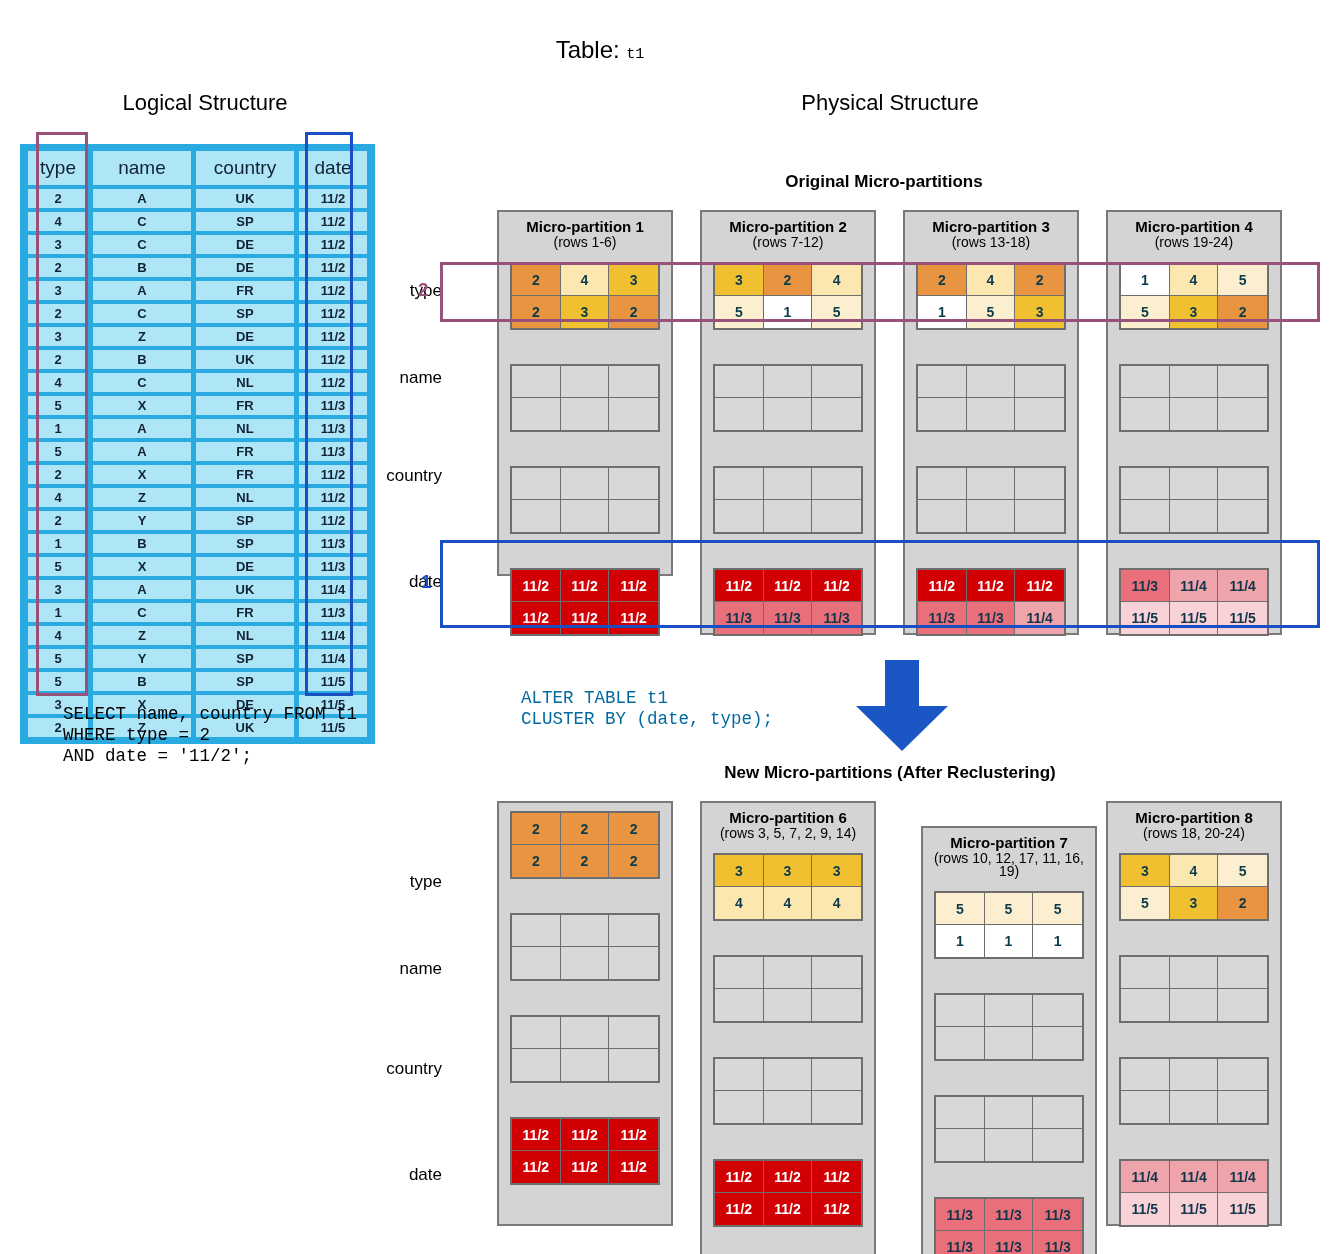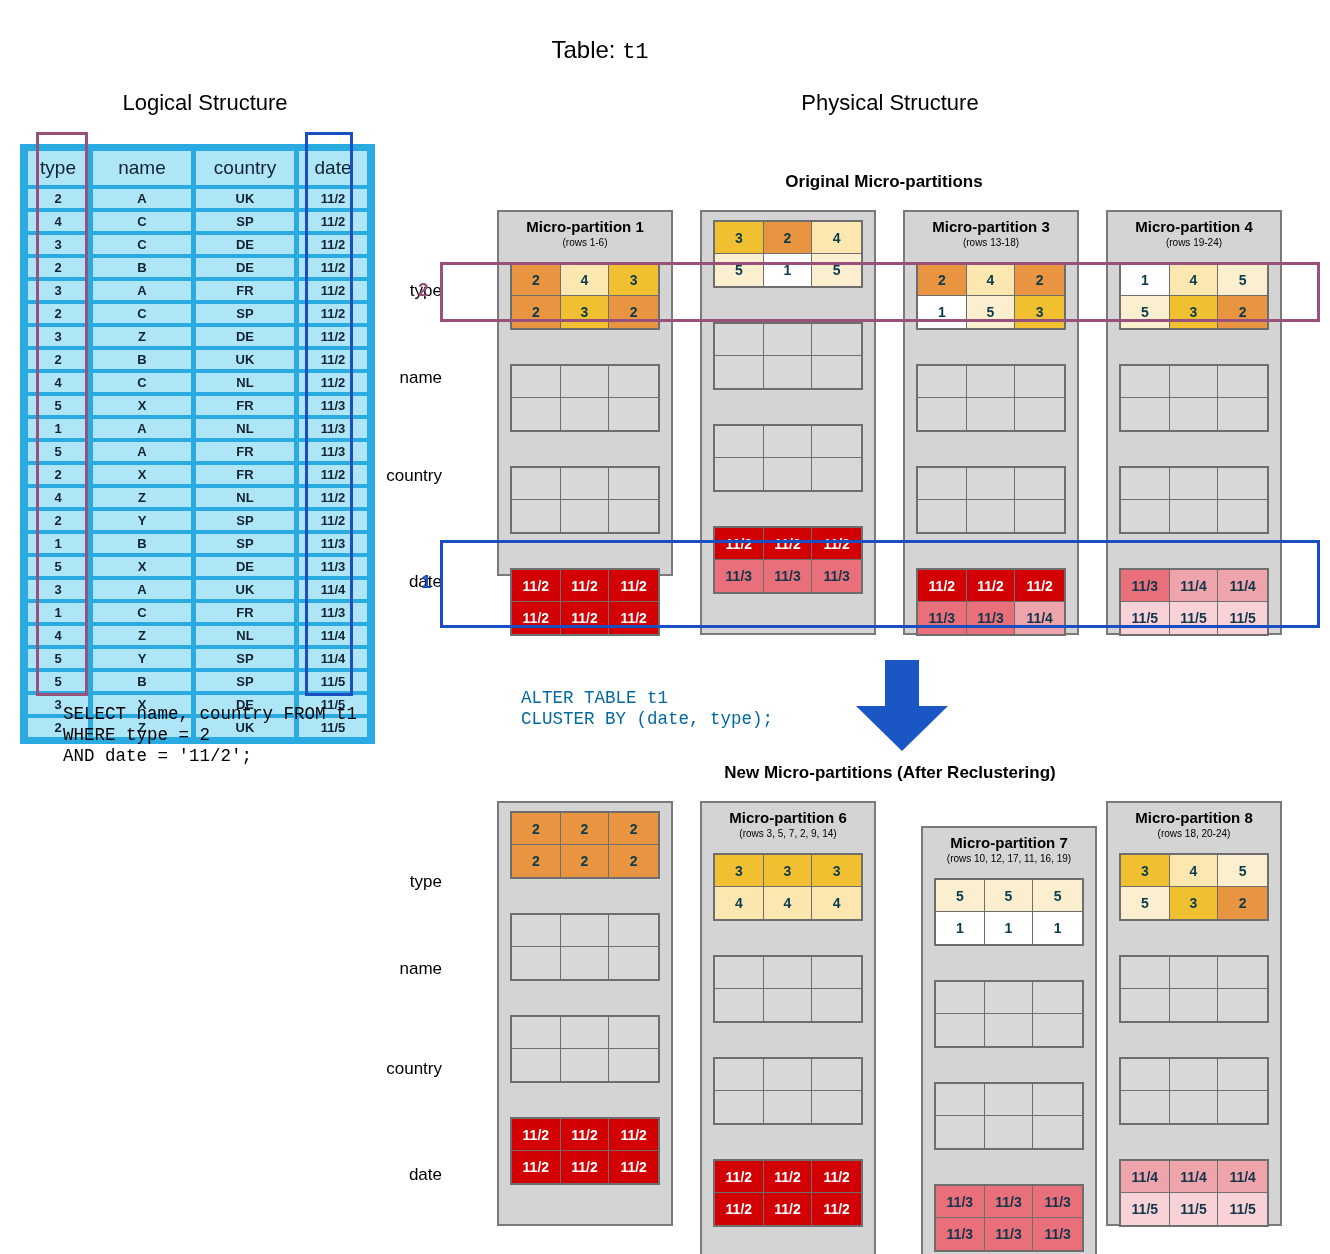--- a/index.html
+++ b/index.html
@@ -3,21 +3,21 @@
 <meta charset="utf-8">
 <style>
   html,body{margin:0;padding:0;background:#ffffff;}
   body{width:1330px;height:1254px;position:relative;
        font-family:"Liberation Sans", sans-serif;color:#000;}
 
   .abs{position:absolute;}
 
   
   #table-title{left:0;top:36px;width:1200px;text-align:center;font-size:24px;}
-  #table-title .mono{font-family:"Liberation Mono", monospace;font-size:22px;}
+  #table-title .mono{font-family:"Liberation Mono", monospace;font-size:15px;}
   #logical-title{left:60px;top:90px;width:290px;text-align:center;font-size:22px;}
   #physical-title{left:680px;top:90px;width:420px;text-align:center;font-size:22px;}
 
   
   #logical-table{left:20px;top:144px;width:355px;
      border:4px solid #29ABE2;background:#29ABE2;box-sizing:border-box;}
   #logical-table table{border-collapse:separate;border-spacing:3px 2px;width:100%;}
   #logical-table th{background:#AEE5F7;color:#123;font-weight:400;font-size:19px;
      padding:6px 2px;text-align:center;border:1px solid #29ABE2;}
   #logical-table td{background:#AEE5F7;color:#123;font-weight:bold;font-size:13px;
@@ -42,21 +42,21 @@
 
   
   .sec-title{font-size:17px;font-weight:bold;text-align:center;}
   #orig-title{left:484px;top:172px;width:800px;}
   #new-title{left:490px;top:763px;width:800px;}
 
   .mp{position:absolute;width:176px;background:#D4D4D4;
       border:2px solid #7A7A7A;box-sizing:border-box;}
   .mp-head{padding:6px 2px 5px;text-align:center;}
   .mp-head .mp-name{font-size:15px;font-weight:bold;line-height:17px;}
-  .mp-head .mp-rows{font-size:10px;line-height:13px;margin-top:1px;}
+  .mp-head .mp-rows{font-size:14px;line-height:13px;margin-top:1px;}
 
   .grid{margin:0 auto;width:150px;border:2px solid #6E6E6E;box-sizing:border-box;
         display:grid;grid-template-columns:1fr 1fr 1fr;gap:0;}
   .grid .cell{height:21px;line-height:21px;text-align:center;
       font-size:13px;font-weight:bold;box-sizing:border-box;
       border-right:1px solid #6E6E6E;border-bottom:1px solid #6E6E6E;}
   .grid .cell:nth-child(3n){border-right:none;}
   .grid .cell:nth-child(n+4){border-bottom:none;}
   .grid.tall .cell{height:32px;line-height:32px;font-size:14px;}
   .grid.empty .cell{background:#D8D8D8;}
@@ -309,20 +309,24 @@
       <div class="grid tall">
         <div class="cell d2">11/2</div>
         <div class="cell d2">11/2</div>
         <div class="cell d2">11/2</div>
         <div class="cell d2">11/2</div>
         <div class="cell d2">11/2</div>
         <div class="cell d2">11/2</div>
       </div>
     </div>
     <div class="mp" style="left: 700px; top: 210px; height: 425px;">
+      <div class="mp-head">
+        <div class="mp-name">Micro-partition 2</div>
+        <div class="mp-rows">(rows 7-12)</div>
+      </div>
       <div class="spacer" style="height: 8px;"></div>
       <div class="grid tall">
         <div class="cell t3">3</div>
         <div class="cell t2">2</div>
         <div class="cell t4">4</div>
         <div class="cell t5">5</div>
         <div class="cell t1">1</div>
         <div class="cell t5">5</div>
       </div>
       <div class="spacer" style="height: 34px;"></div>

